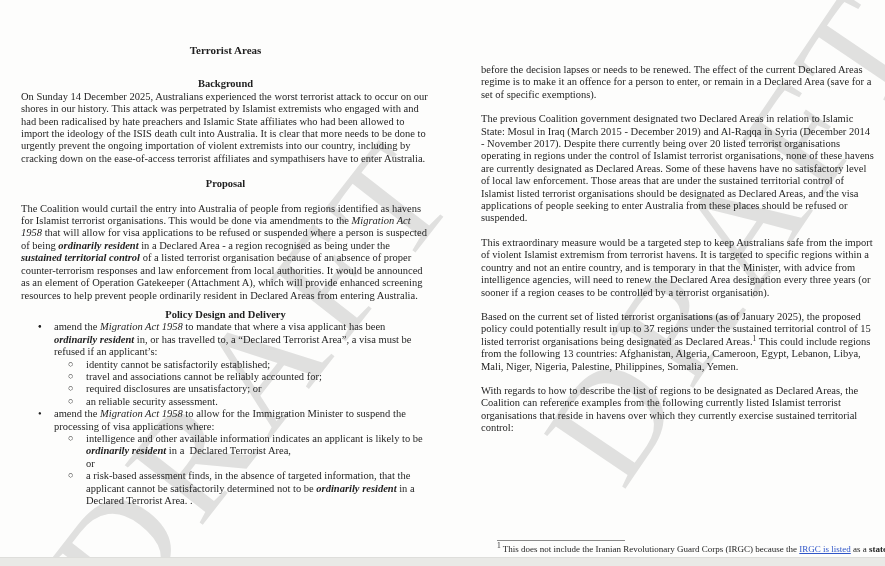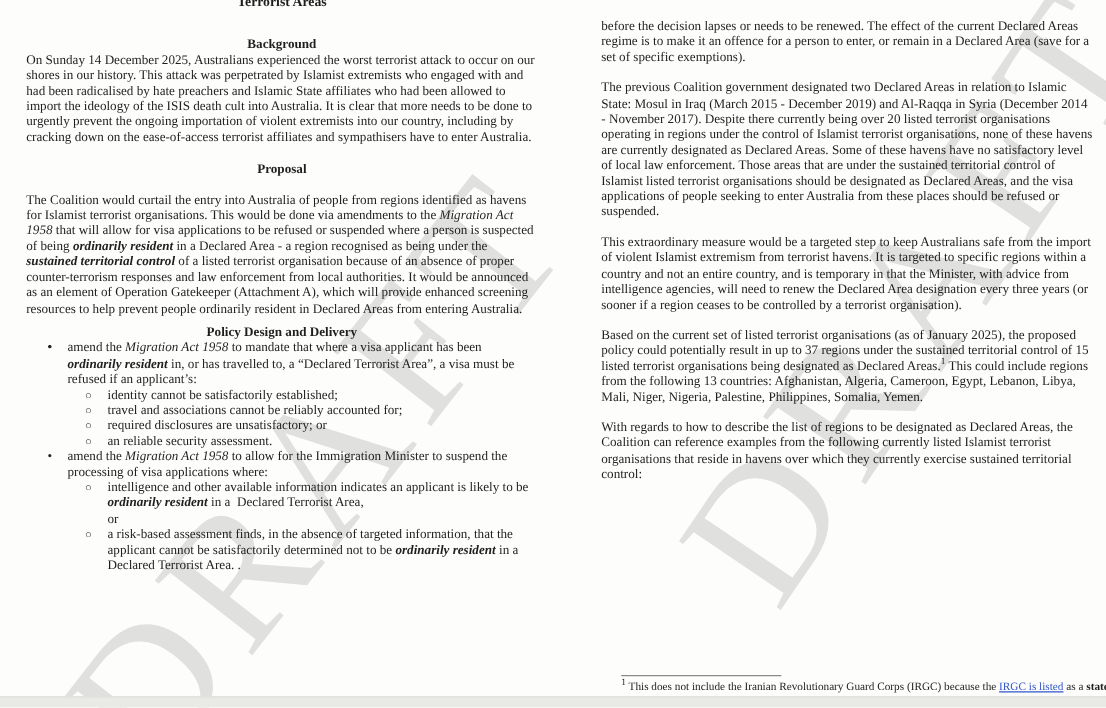--- a/index.html
+++ b/index.html
@@ -10,21 +10,21 @@
     font-family:"Liberation Serif","DejaVu Serif",serif;
   }
   .watermark{
     position:absolute;z-index:1;white-space:nowrap;pointer-events:none;
     font-size:150px;letter-spacing:12px;font-weight:400;
     color:rgba(110,110,110,0.20);
     font-family:"Liberation Serif","DejaVu Serif",serif;
   }
   #wm-left{left:255px;top:375px;transform:translate(-50%,-50%) rotate(-52deg);}
   #wm-right{left:735px;top:235px;transform:translate(-50%,-50%) rotate(-56deg);}
-  .col{position:absolute;z-index:2;font-size:10.5px;line-height:12.4px;}
+  .col{position:absolute;z-index:2;font-size:10.5px;line-height:12.4px;margin-top:48px;}
   #left-col{left:21px;top:0;width:409px;}
   #right-col{left:481px;top:16px;width:393px;}
   .title{
     text-align:center;font-weight:bold;font-size:11px;
     margin-top:-4px;margin-bottom:22px;
   }
   .heading{font-weight:bold;text-align:center;}
   .para{}
   .spacer{}
   .bullet{position:relative;padding-left:33px;}

